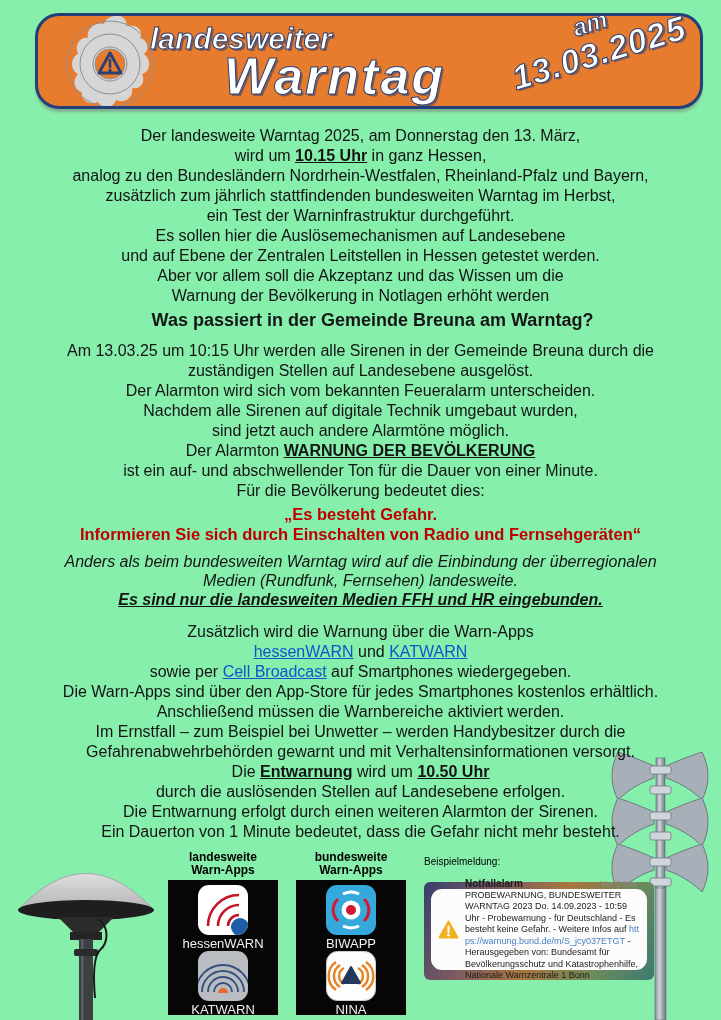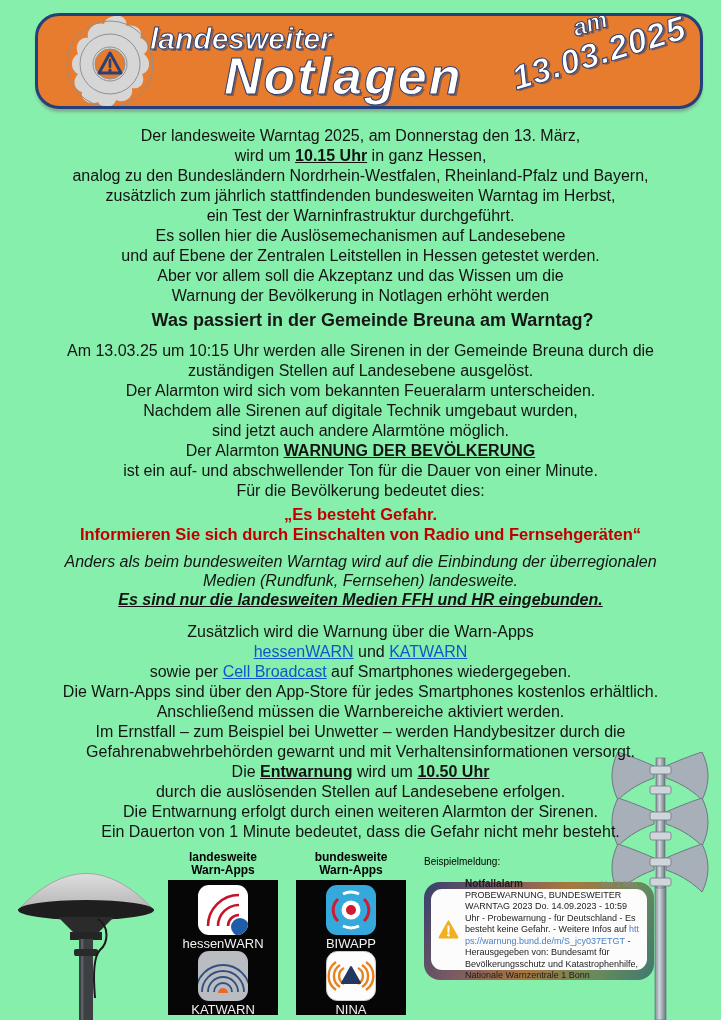--- a/index.html
+++ b/index.html
@@ -39,21 +39,21 @@
                  font-size:12px;line-height:13px;font-weight:bold;color:#000;z-index:2;}
   .lbl-state{left:168px;} .lbl-federal{left:296px;}
   .app-box{position:absolute;top:880px;width:110px;height:135px;background:#060606;
            display:flex;flex-direction:column;align-items:center;justify-content:space-between;
            padding:5px 0 4px;box-sizing:border-box;z-index:2;}
   .box-state{left:168px;} .box-federal{left:296px;}
   .app-tile{display:flex;flex-direction:column;align-items:center;}
   .app-name{color:#f2f2f2;font-size:13px;line-height:15px;margin-top:1px;}
 
   .example-label{position:absolute;left:424px;top:856px;font-size:10px;color:#000;z-index:2;}
-  .notif-wrap{position:absolute;left:424px;top:882px;width:230px;height:98px;border-radius:16px;
+  .notif-wrap{position:absolute;left:424px;top:882px;width:230px;height:98px;border-radius:6px;
               background:linear-gradient(118deg,#37406b 0%,#7c5a62 28%,#a8763f 52%,#6b8a5c 78%,#3d7a70 100%);
               z-index:2;}
   .notif-card{position:absolute;left:7px;top:7px;right:7px;bottom:10px;background:#fcfcfc;
               border-radius:11px;display:flex;align-items:center;gap:6px;
               padding:6px 8px 6px 7px;box-sizing:border-box;}
   .notif-icon{flex:none;width:21px;}
   .notif-text{flex:1;font-size:9px;line-height:11.4px;color:#1c1c1c;}
   .notif-title-row{display:flex;justify-content:space-between;align-items:baseline;}
   .notif-title{font-weight:bold;font-size:10px;}
   .notif-time{font-size:8.5px;color:#8a8a8a;}
@@ -75,21 +75,21 @@
                C54 4 58 3 62 2 Z" fill="#d6d6d6"></path>
       <circle cx="58" cy="50" r="43" fill="none" stroke="#8f8f8f" stroke-width="1"></circle>
       <circle cx="58" cy="50" r="30" fill="none" stroke="#8f8f8f" stroke-width="1"></circle>
       <circle cx="58" cy="50" r="17" fill="none" stroke="#8f8f8f" stroke-width="1"></circle>
       <circle cx="58" cy="50" r="15" fill="#e87c2e" stroke="#8f8f8f" stroke-width="1"></circle>
       <path d="M58 39 L69 59 L47 59 Z" fill="none" stroke="#2c4071" stroke-width="3" stroke-linejoin="round"></path>
       <line x1="58" y1="46" x2="58" y2="53" stroke="#2c4071" stroke-width="2.6" stroke-linecap="round"></line>
       <circle cx="58" cy="56.5" r="1.7" fill="#2c4071"></circle>
     </svg>
     <div class="banner-script banner-line1">landesweiter</div>
-    <div class="banner-script banner-line2">Notlagen</div>
+    <div class="banner-script banner-line2">Warntag</div>
     <div class="banner-date">
       <div class="d1">am</div>
       <div class="d2">13.03.2025</div>
     </div>
   </div>
 
   <p class="para p-intro"><span>Der landesweite Warntag 2025, am Donnerstag den 13. März,</span><br><span>wird um </span><span class="seg-b">10.15 Uhr</span><span> in ganz Hessen,</span><br><span>analog zu den Bundesländern Nordrhein-Westfalen, Rheinland-Pfalz und Bayern,</span><br><span>zusätzlich zum jährlich stattfindenden bundesweiten Warntag im Herbst,</span><br><span>ein Test der Warninfrastruktur durchgeführt.</span><br><span>Es sollen hier die Auslösemechanismen auf Landesebene</span><br><span>und auf Ebene der Zentralen Leitstellen in Hessen getestet werden.</span><br><span>Aber vor allem soll die Akzeptanz und das Wissen um die</span><br><span>Warnung der Bevölkerung in Notlagen erhöht werden</span></p>
   <p class="para p-heading">Was passiert in der Gemeinde Breuna am Warntag?</p>
   <p class="para p-breuna"><span>Am 13.03.25 um 10:15 Uhr werden alle Sirenen in der Gemeinde Breuna durch die</span><br><span>zuständigen Stellen auf Landesebene ausgelöst.</span><br><span>Der Alarmton wird sich vom bekannten Feueralarm unterscheiden.</span><br><span>Nachdem alle Sirenen auf digitale Technik umgebaut wurden,</span><br><span>sind jetzt auch andere Alarmtöne möglich.</span><br><span>Der Alarmton </span><span class="seg-b">WARNUNG DER BEVÖLKERUNG</span><br><span>ist ein auf- und abschwellender Ton für die Dauer von einer Minute.</span><br><span>Für die Bevölkerung bedeutet dies:</span></p>
   <p class="para p-danger"><span>„Es besteht Gefahr.</span><br><span>Informieren Sie sich durch Einschalten von Radio und Fernsehgeräten“</span></p>

